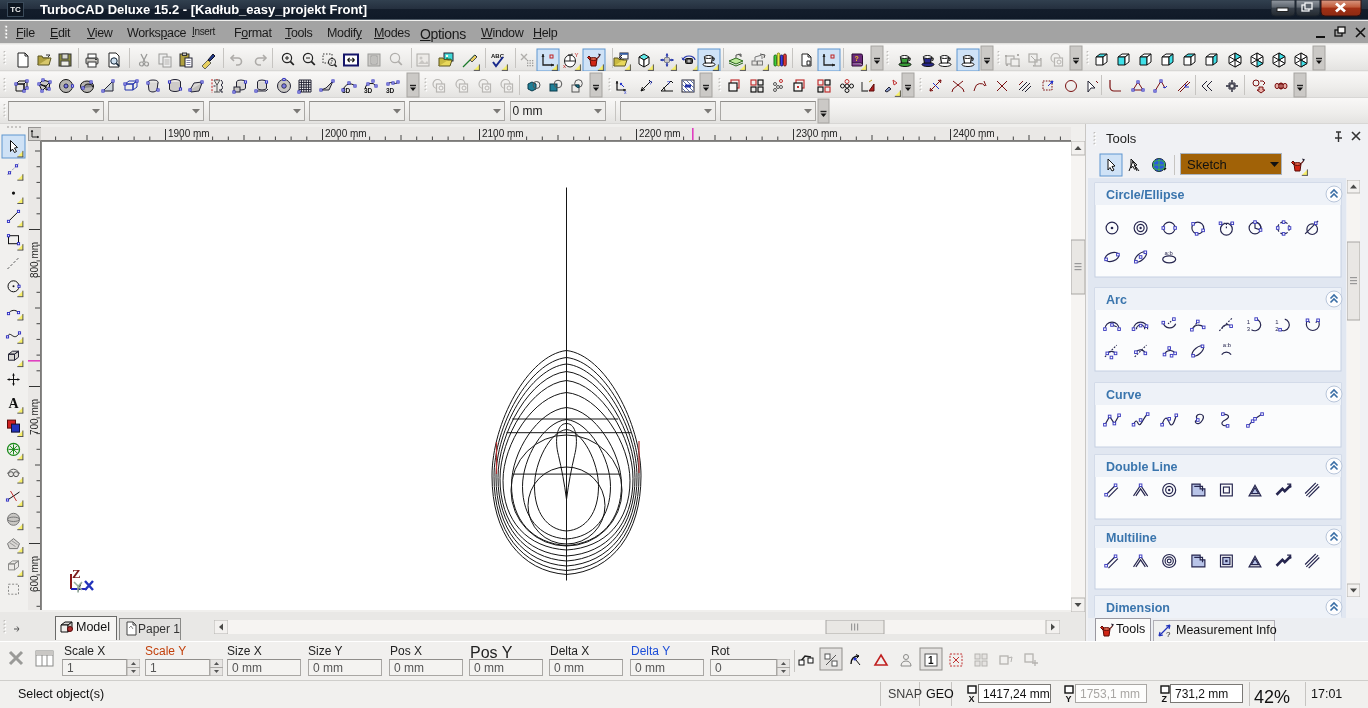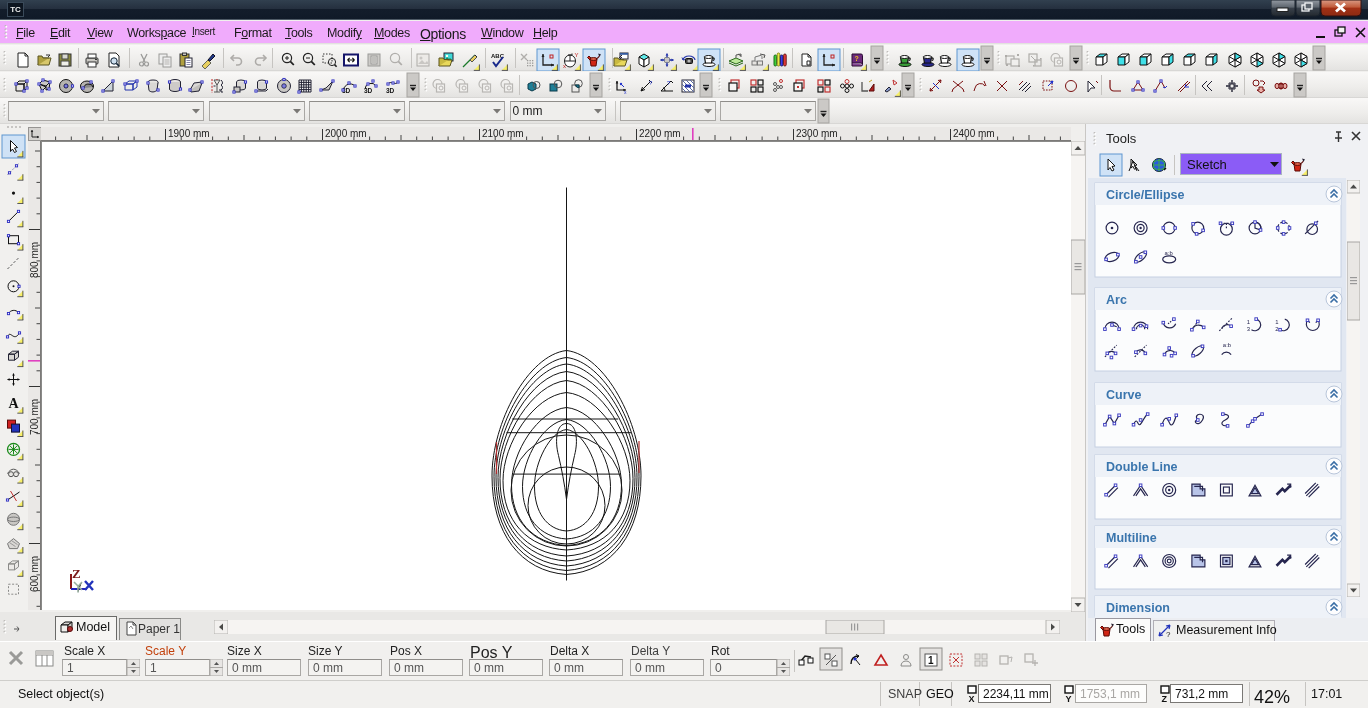--- a/index.html
+++ b/index.html
@@ -1,18 +1,19 @@
 <!DOCTYPE html>
 <html><head><meta charset="utf-8"><style>
 *{margin:0;padding:0;box-sizing:border-box}
 body{width:1368px;height:708px;position:relative;font-family:"Liberation Sans",sans-serif;background:#f0efed;overflow:hidden}
 .abs{position:absolute}
 </style></head><body>
 <div class="abs" style="left:0;top:0;width:1368px;height:20px;background:linear-gradient(#31404f 0%,#25303f 45%,#131d2b 50%,#101a28 100%);border-bottom:1px solid #4e5a66">
 <div class="abs" style="left:7px;top:2px;width:17px;height:15px;background:#0d1520;border:1px solid #3a4a5a;color:#eee;font-size:8px;text-align:center;line-height:14px;font-weight:bold">TC</div>
+<div class="abs" style="left:40px;top:2px;color:#fff;font-size:13px;font-weight:bold">TurboCAD Deluxe 15.2 - [Kadłub_easy_projekt Front]</div>
 <svg style="position:absolute;left:1271px;top:0px" width="97" height="20">
       <defs>
         <linearGradient id="gb" x2="0" y2="1">
           <stop offset="0" stop-color="#939aa2"></stop>
           <stop offset=".45" stop-color="#5d656e"></stop>
           <stop offset=".5" stop-color="#39414b"></stop>
           <stop offset="1" stop-color="#23292f"></stop>
         </linearGradient>
         <linearGradient id="rb" x2="0" y2="1">
           <stop offset="0" stop-color="#d99a84"></stop>
@@ -23,21 +24,21 @@
       </defs>
       <path d="M0 0h24v12a4 4 0 0 1-4 4H4a4 4 0 0 1-4-4z" fill="url(#gb)" stroke="#1a222c"></path>
       <path d="M25 0h24v12a4 4 0 0 1-4 4h-16a4 4 0 0 1-4-4z" fill="url(#gb)" stroke="#1a222c"></path>
       <path d="M50 0h40v12a4 4 0 0 1-4 4H54a4 4 0 0 1-4-4z" fill="url(#rb)" stroke="#301010"></path>
       <rect x="6" y="8" width="11" height="3.5" fill="#f4f6f8" stroke="#222"></rect>
       <rect x="31" y="5" width="7" height="6" fill="none" stroke="#f4f6f8" stroke-width="1.3"></rect>
       <rect x="34" y="3" width="7" height="6" fill="#5d656e" stroke="#f4f6f8" stroke-width="1.3"></rect>
       <path d="M65 3.5l9 8M74 3.5l-9 8" stroke="#fff" stroke-width="2.8"></path>
     </svg>
 </div>
-<div class="abs" style="left:0;top:21px;width:1368px;height:23px;background:#f0abfc;border-bottom:1px solid #e2e1df">
+<div class="abs" style="left:0;top:21px;width:1368px;height:23px;background:#a3a3a3;border-bottom:1px solid #e2e1df">
 <svg style="position:absolute;left:0px;top:0px" width="1368" height="23">
       <g>
         <circle cx="5.5" cy="5" r="1" fill="#b9b7b4"></circle>
         <circle cx="6.3" cy="5.8" r="1" fill="#fff"></circle>
         <circle cx="5.5" cy="8.6" r="1" fill="#b9b7b4"></circle>
         <circle cx="6.3" cy="9.4" r="1" fill="#fff"></circle>
         <circle cx="5.5" cy="12.2" r="1" fill="#b9b7b4"></circle>
         <circle cx="6.3" cy="13" r="1" fill="#fff"></circle>
         <circle cx="5.5" cy="15.8" r="1" fill="#b9b7b4"></circle>
         <circle cx="6.3" cy="16.6" r="1" fill="#fff"></circle>
@@ -1175,21 +1176,21 @@
     <g transform="translate(202,7)">
       <path d="M4 7h7l-1 7H5z" fill="#d02515" stroke="#5a0a05"></path>
       <path d="M4 8L1.5 5.5 3 4l3 3" fill="#d02515" stroke="#5a0a05"></path>
       <ellipse cx="7.5" cy="7" rx="3.5" ry="1.4" fill="#e86a50" stroke="#5a0a05"></ellipse>
       <path d="M10 7c2-1 4-3 3.5-5" fill="none" stroke="#5a0a05" stroke-width="1.2"></path>
       <path d="M12 1.5l3 1-1.5 2z" fill="#223"></path>
     </g>
     <path d="M214 25l5.5 0 0-5.5z" fill="#f7ef6a"></path>
     <path d="M219.8 25.4h-6M219.4 25.4v-6" stroke="#333" stroke-width=".8"></path>
   </svg>
-<div class="abs" style="left:1180px;top:153px;width:102px;height:22px;background:#8b5cf6;border:1px solid #aab4c0">
+<div class="abs" style="left:1180px;top:153px;width:102px;height:22px;background:#a16207;border:1px solid #aab4c0">
 <div class="abs" style="left:6px;top:3px;font-size:13px;color:#111">Sketch</div>
   </div>
 <svg style="position:absolute;left:1266px;top:156px" width="16" height="17">
     <path d="M4 6l4.5 5L13 6z" fill="#111"></path>
   </svg>
 <svg style="position:absolute;left:1088px;top:178px" width="258" height="440">
     <rect width="258" height="440" fill="#e1e7f1"></rect>
     <rect x="7" y="5" width="246" height="94" fill="#fbfcfd" stroke="#c5d0e2"></rect>
     <rect x="7" y="5" width="246" height="22" fill="#eef2f8"></rect>
     <text x="18" y="21" font-size="12.5" font-weight="bold" fill="#3a75ad" font-family="Liberation Sans">Circle/Ellipse</text>
@@ -1555,21 +1556,21 @@
 <div class="abs" style="left:227px;top:644px;font-size:12px;color:#222">Size X</div>
 <div class="abs" style="left:227px;top:659px;width:74px;height:17px;background:#f4f3f1;border:1px solid #a9a7a4;border-top-color:#8f8d8a;font-size:12px;color:#555;padding:1px 0 0 4px">0 mm</div>
 <div class="abs" style="left:308px;top:644px;font-size:12px;color:#222">Size Y</div>
 <div class="abs" style="left:308px;top:659px;width:74px;height:17px;background:#f4f3f1;border:1px solid #a9a7a4;border-top-color:#8f8d8a;font-size:12px;color:#555;padding:1px 0 0 4px">0 mm</div>
 <div class="abs" style="left:390px;top:644px;font-size:12px;color:#222">Pos X</div>
 <div class="abs" style="left:389px;top:659px;width:74px;height:17px;background:#f4f3f1;border:1px solid #a9a7a4;border-top-color:#8f8d8a;font-size:12px;color:#555;padding:1px 0 0 4px">0 mm</div>
 <div class="abs" style="left:470px;top:644px;font-size:16px;color:#222">Pos Y</div>
 <div class="abs" style="left:469px;top:659px;width:74px;height:17px;background:#f4f3f1;border:1px solid #a9a7a4;border-top-color:#8f8d8a;font-size:12px;color:#555;padding:1px 0 0 4px">0 mm</div>
 <div class="abs" style="left:550px;top:644px;font-size:12px;color:#222">Delta X</div>
 <div class="abs" style="left:549px;top:659px;width:74px;height:17px;background:#f4f3f1;border:1px solid #a9a7a4;border-top-color:#8f8d8a;font-size:12px;color:#555;padding:1px 0 0 4px">0 mm</div>
-<div class="abs" style="left:631px;top:644px;font-size:12px;color:#404040">Delta Y</div>
+<div class="abs" style="left:631px;top:644px;font-size:12px;color:#1d4ed8">Delta Y</div>
 <div class="abs" style="left:630px;top:659px;width:74px;height:17px;background:#f4f3f1;border:1px solid #a9a7a4;border-top-color:#8f8d8a;font-size:12px;color:#555;padding:1px 0 0 4px">0 mm</div>
 <div class="abs" style="left:711px;top:644px;font-size:12px;color:#222">Rot</div>
 <div class="abs" style="left:710px;top:659px;width:67px;height:17px;background:#f4f3f1;border:1px solid #a9a7a4;border-top-color:#8f8d8a;font-size:12px;color:#555;padding:1px 0 0 4px">0</div>
 <svg style="position:absolute;left:777px;top:659px" width="13" height="17">
     <rect x="0" y="0" width="13" height="8.5" fill="#e8e6e4" stroke="#a9a7a4"></rect>
     <rect x="0" y="8.5" width="13" height="8.5" fill="#e8e6e4" stroke="#a9a7a4"></rect>
     <path d="M4 6l2.5-3L9 6z" fill="#555"></path>
     <path d="M4 11l2.5 3 2.5-3z" fill="#555"></path>
   </svg>
 <svg style="position:absolute;left:0px;top:646px" width="1100" height="28">
@@ -1628,21 +1629,21 @@
 <div class="abs" style="left:919px;top:682px;width:1px;height:24px;background:#c6c4c1"></div>
 <div class="abs" style="left:951px;top:682px;width:1px;height:24px;background:#c6c4c1"></div>
 <div class="abs" style="left:1249px;top:682px;width:1px;height:24px;background:#c6c4c1"></div>
 <div class="abs" style="left:1305px;top:682px;width:1px;height:24px;background:#c6c4c1"></div>
 <div class="abs" style="left:888px;top:687px;font-size:12.5px;color:#404040">SNAP</div>
 <div class="abs" style="left:926px;top:687px;font-size:12.5px;color:#111">GEO</div>
 <svg style="position:absolute;left:966px;top:685px" width="13" height="18">
     <rect x="2" y="1" width="8" height="7" fill="#fff" stroke="#111" stroke-width="1.4"></rect>
     <text x="2.5" y="17" font-size="9" font-weight="bold" fill="#111">X</text>
   </svg>
-<div class="abs" style="left:978px;top:684px;width:73px;height:19px;background:#fff;border:1px solid #7a7875;font-size:12px;color:#111;padding:2px 0 0 4px;white-space:nowrap;overflow:hidden">2234,11 mm</div>
+<div class="abs" style="left:978px;top:684px;width:73px;height:19px;background:#fff;border:1px solid #7a7875;font-size:12px;color:#111;padding:2px 0 0 4px;white-space:nowrap;overflow:hidden">1417,24 mm</div>
 <svg style="position:absolute;left:1063px;top:685px" width="13" height="18">
     <rect x="2" y="1" width="8" height="7" fill="#fff" stroke="#111" stroke-width="1.4"></rect>
     <text x="2.5" y="17" font-size="9" font-weight="bold" fill="#111">Y</text>
   </svg>
 <div class="abs" style="left:1075px;top:684px;width:72px;height:19px;background:#fdfdfc;border:1px solid #a9a7a4;font-size:12px;color:#a8a6a3;padding:2px 0 0 4px;white-space:nowrap;overflow:hidden">1753,1 mm</div>
 <svg style="position:absolute;left:1159px;top:685px" width="13" height="18">
     <rect x="2" y="1" width="8" height="7" fill="#fff" stroke="#111" stroke-width="1.4"></rect>
     <text x="2.5" y="17" font-size="9" font-weight="bold" fill="#111">Z</text>
   </svg>
 <div class="abs" style="left:1170px;top:684px;width:73px;height:19px;background:#fff;border:1px solid #7a7875;font-size:12px;color:#111;padding:2px 0 0 4px;white-space:nowrap;overflow:hidden">731,2 mm</div>

